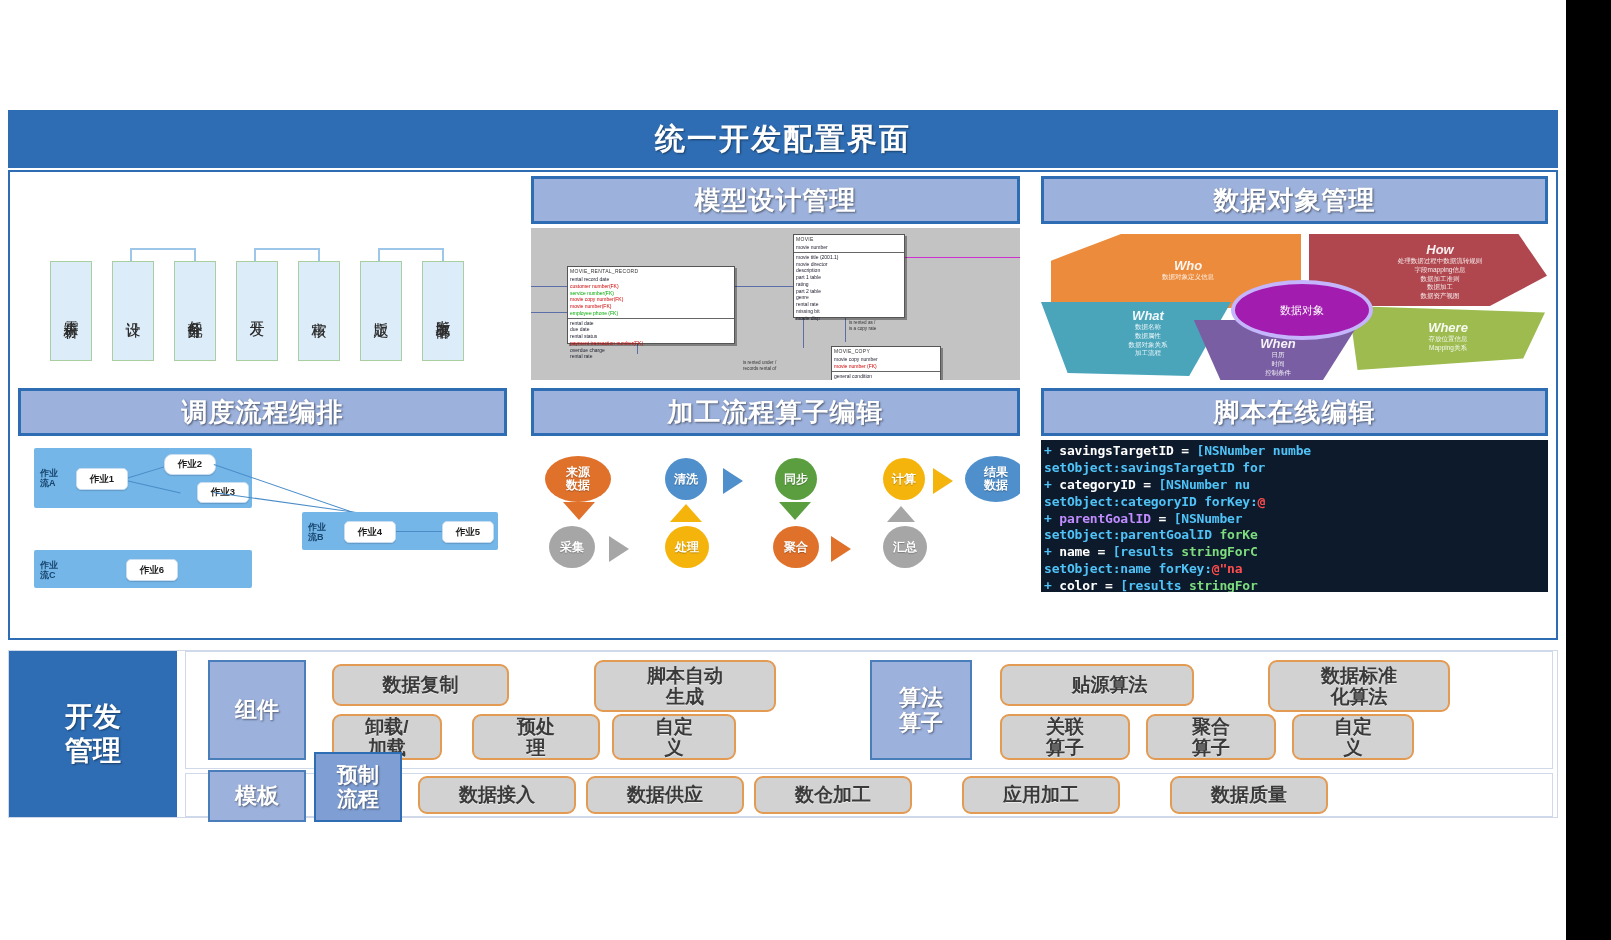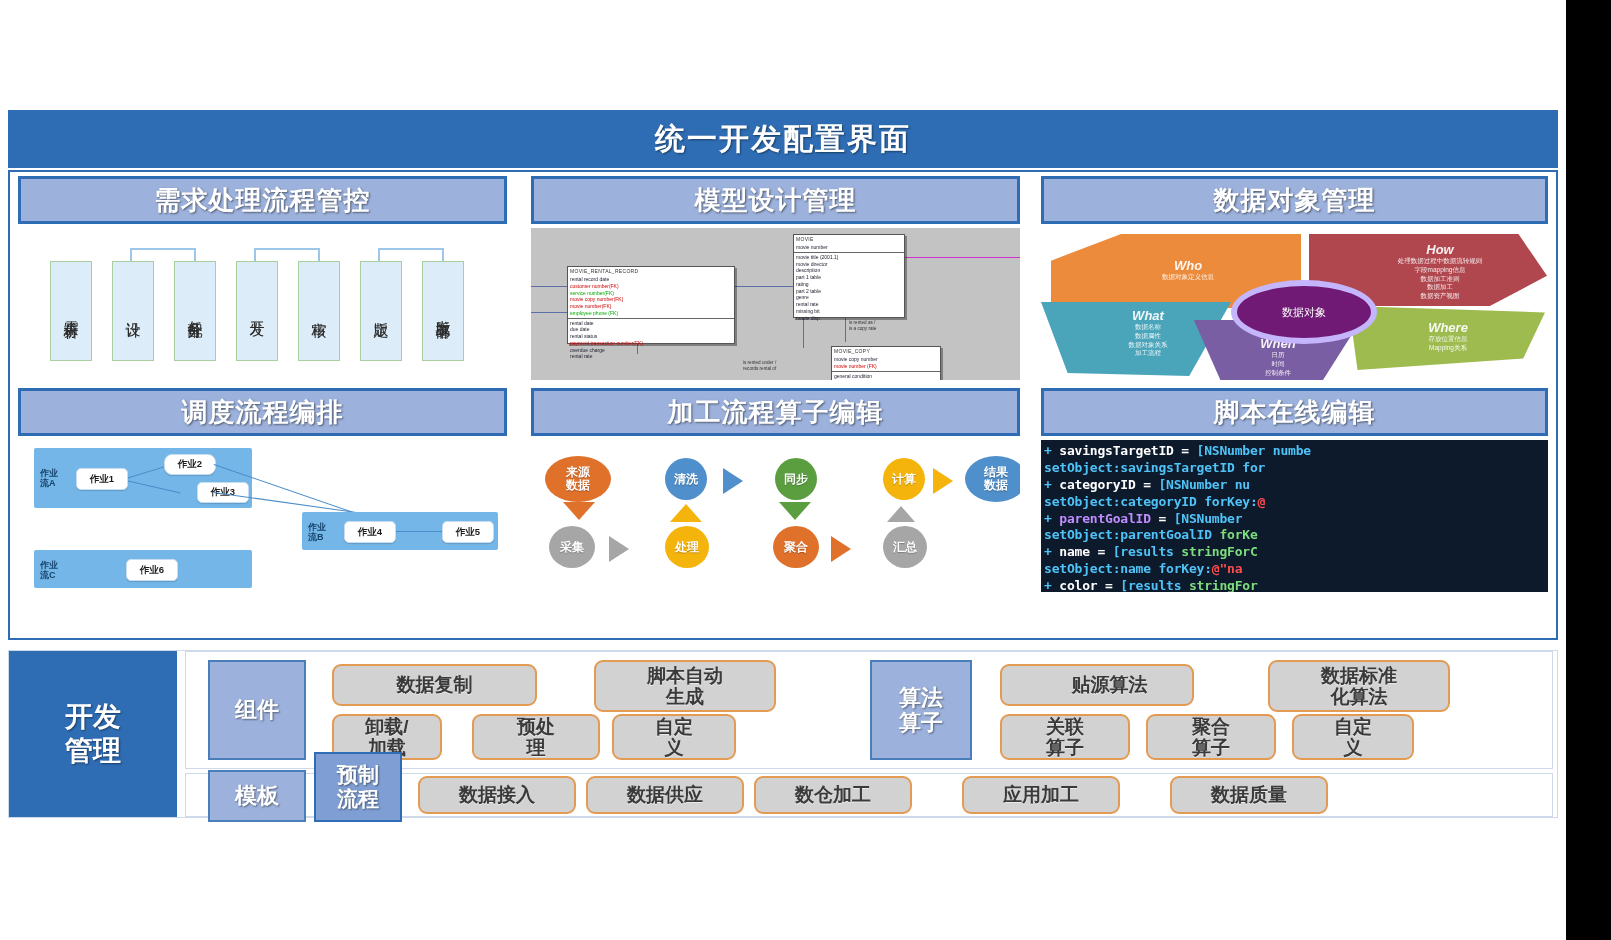--- a/index.html
+++ b/index.html
@@ -58,21 +58,21 @@
   .erline{position:absolute;background:#5b6ea8;height:1px;}
   .erlinev{position:absolute;background:#5b6ea8;width:1px;}
   .ermag{position:absolute;background:#d02fd0;height:1px;}
   .erlbl{position:absolute;font-size:4.6px;color:#333;line-height:1.3;}
 
   
   .pie-wrap{position:absolute;inset:0;background:#fff;}
   .slice{position:absolute;color:#fff;text-align:center;padding-left:24px;}
   .slice .t{font-size:13px;font-style:italic;font-weight:bold;opacity:.92;}
   .slice .s{font-size:6.5px;line-height:1.35;opacity:.9;}
-  .pie-center{position:absolute;border-radius:50%;background:#701a75;border:6px solid #c4b5fd;
+  .pie-center{position:absolute;border-radius:50%;background:#a21caf;border:4px solid #c4b5fd;
               display:flex;align-items:center;justify-content:center;color:#fff;font-size:11px;}
 
   
   .jf{position:absolute;background:#74b6e8;border-radius:2px;}
   .jflabel{position:absolute;font-size:9px;color:#17456e;font-weight:bold;line-height:1.15;}
   .jnode{position:absolute;background:#fff;border-radius:5px;border:1px solid #c8ddf0;
          display:flex;align-items:center;justify-content:center;
          font-size:9.5px;color:#1c1c1c;font-weight:bold;box-shadow:0 1px 1px rgba(0,0,0,.15);}
   .jedge{position:absolute;background:#4a8dc8;height:1px;transform-origin:0 0;}
 
@@ -121,23 +121,20 @@
 
 <div class="frame">
 
   <div class="title-bar">
     <span>统一开发配置界面</span>
   </div>
 
   <div class="grid-area">
 
     <div class="col c1 row1">
-      <div class="sec-head">
-        <span>需求处理流程管控</span>
-      </div>
       <div class="panel">
 
         <div class="conn" style="left:52px;top:116px;width:60px;height:16px;border-top:none;"></div>
         <div class="conn" style="left:112px;top:20px;width:62px;height:16px;"></div>
         <div class="conn" style="left:174px;top:116px;width:62px;height:16px;border-top:none;"></div>
         <div class="conn" style="left:236px;top:20px;width:62px;height:16px;"></div>
         <div class="conn" style="left:298px;top:116px;width:62px;height:16px;border-top:none;"></div>
         <div class="conn" style="left:360px;top:20px;width:62px;height:16px;"></div>
 
         <div class="flowbox" style="left:32px;top:33px;">需求分析</div>
@@ -366,21 +363,21 @@
   </div>
 
   <div class="devmgmt">
     <div class="dev-side" style="white-space:pre-line;">开发
 管理</div>
 
     <div class="dev-main">
 
       <div class="band b1">
         <div class="cat" style="left:22px;top:8px;width:98px;height:100px;">组件</div>
-        <div class="chip" style="left:146px;top:12px;width:205px;height:42px;white-space:pre-line;">数据复制</div>
+        <div class="chip" style="left:146px;top:12px;width:177px;height:42px;white-space:pre-line;">数据复制</div>
         <div class="chip" style="left:408px;top:8px;width:182px;height:52px;white-space:pre-line;">脚本自动
 生成</div>
         <div class="chip" style="left:146px;top:62px;width:110px;height:46px;white-space:pre-line;">卸载/
 加载</div>
         <div class="chip" style="left:286px;top:62px;width:128px;height:46px;white-space:pre-line;">预处
 理</div>
         <div class="chip" style="left:426px;top:62px;width:124px;height:46px;white-space:pre-line;">自定
 义</div>
 
         <div class="cat" style="left:684px;top:8px;width:102px;height:100px;white-space:pre-line;">算法

